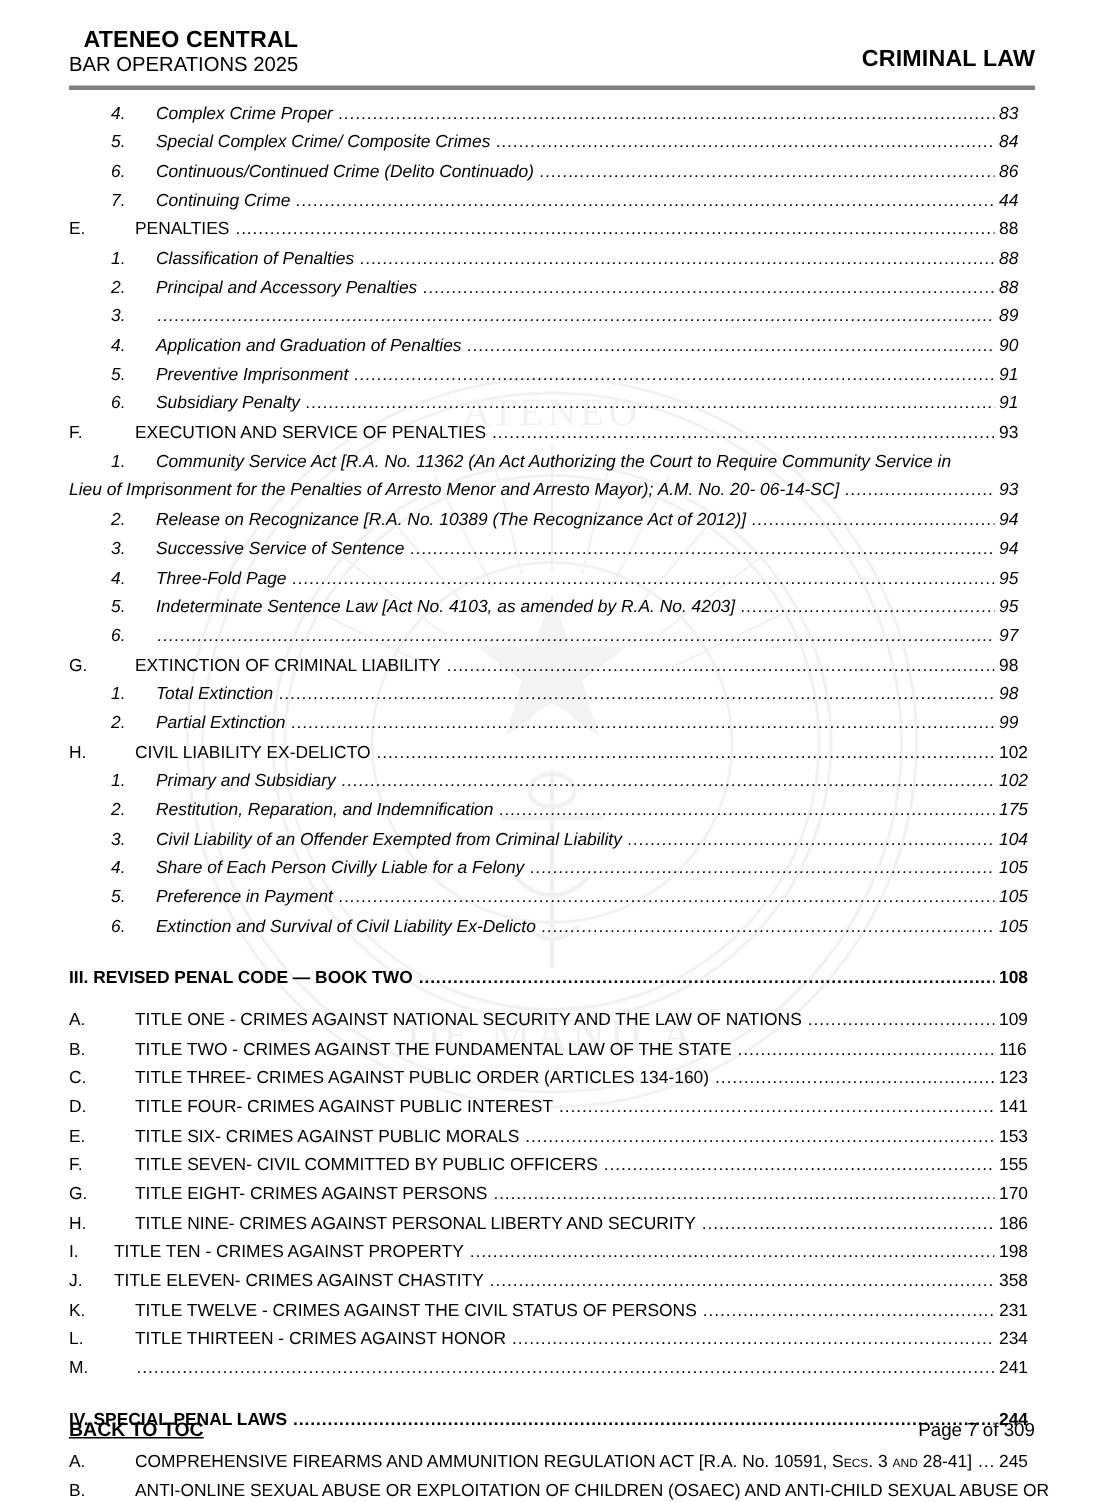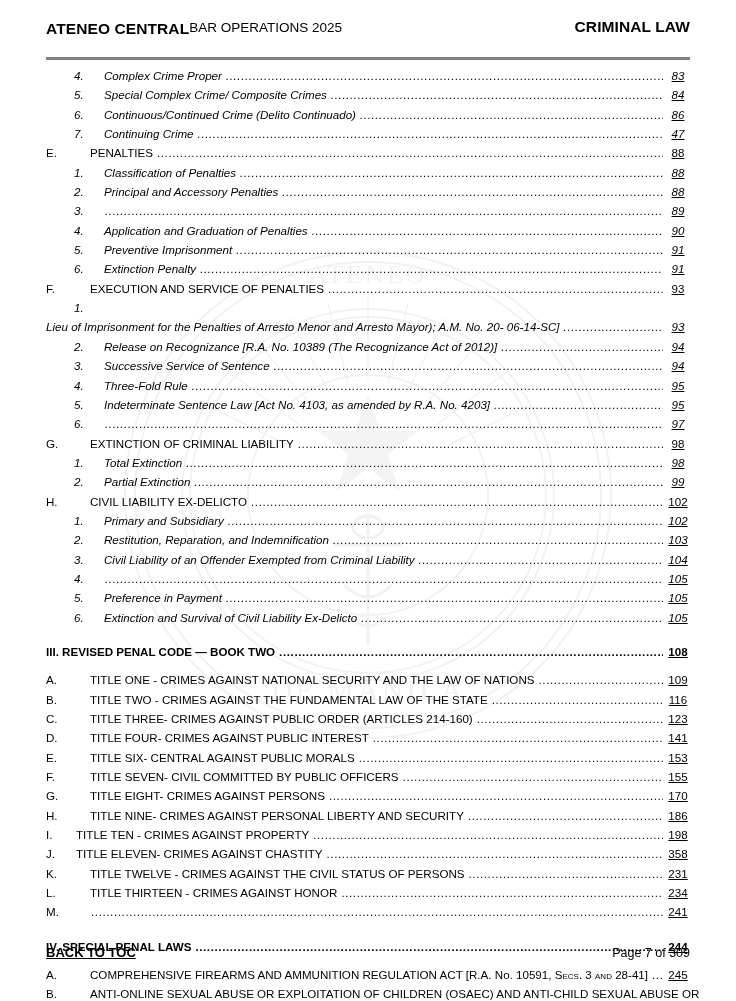--- a/index.html
+++ b/index.html
@@ -39,22 +39,23 @@
     width: 644px;
     z-index: 2;
   }
   .hdr-row {
     display: flex;
     align-items: flex-end;
     justify-content: space-between;
   }
   .hdr-left {
     display: flex;
-    flex-direction: row;
+    flex-direction: column;
     line-height: 1.12;
+    align-items: flex-end;
   }
   .hdr-org {
     font-size: 15.5px;
     font-weight: bold;
     letter-spacing: 0.1px;
   }
   .hdr-sub {
     font-size: 13.5px;
     font-weight: normal;
     letter-spacing: 0px;
@@ -108,24 +109,23 @@
     flex: 1 1 auto;
     overflow: hidden;
     white-space: nowrap;
     font-size: 11.6px;
     letter-spacing: 0.6px;
     margin: 0 1px;
     color: #000;
   }
   .pg {
     flex: 0 0 auto;
-    text-align: center;
+    text-align: left;
     min-width: 24px;
     padding-left: 2px;
-    text-decoration: underline;
   }
 
   
   .lvl-letter > .lbl { width: 44px; font-weight: normal; font-style: normal; }
   .lvl-letter { font-weight: normal; font-style: normal; }
   .lvl-letter .txt { font-style: normal; }
 
   .lvl-num > .lbl { width: 30px; margin-left: 28px; font-style: italic; }
   .lvl-num { font-style: italic; }
 
@@ -251,21 +251,21 @@
       <div class="toc-line lvl-num">
         <span class="lbl" style="width: 30px; margin-left: 28px; font-style: italic;">6.</span>
         <span class="txt">Continuous/Continued Crime (Delito Continuado)</span>
         <span class="dots">....................................................................................................................................................................................................................................</span>
         <span class="pg">86</span>
       </div>
       <div class="toc-line lvl-num">
         <span class="lbl" style="width: 30px; margin-left: 28px; font-style: italic;">7.</span>
         <span class="txt">Continuing Crime</span>
         <span class="dots">....................................................................................................................................................................................................................................</span>
-        <span class="pg">47</span>
+        <span class="pg">44</span>
       </div>
       <div class="toc-line lvl-letter">
         <span class="lbl" style="width: 44px;">E.</span>
         <span class="txt">PENALTIES</span>
         <span class="dots">....................................................................................................................................................................................................................................</span>
         <span class="pg">88</span>
       </div>
       <div class="toc-line lvl-num">
         <span class="lbl" style="width: 30px; margin-left: 28px; font-style: italic;">1.</span>
         <span class="txt">Classification of Penalties</span>
@@ -290,53 +290,54 @@
         <span class="pg">90</span>
       </div>
       <div class="toc-line lvl-num">
         <span class="lbl" style="width: 30px; margin-left: 28px; font-style: italic;">5.</span>
         <span class="txt">Preventive Imprisonment</span>
         <span class="dots">....................................................................................................................................................................................................................................</span>
         <span class="pg">91</span>
       </div>
       <div class="toc-line lvl-num">
         <span class="lbl" style="width: 30px; margin-left: 28px; font-style: italic;">6.</span>
-        <span class="txt">Extinction Penalty</span>
+        <span class="txt">Subsidiary Penalty</span>
         <span class="dots">....................................................................................................................................................................................................................................</span>
         <span class="pg">91</span>
       </div>
       <div class="toc-line lvl-letter">
         <span class="lbl" style="width: 44px;">F.</span>
         <span class="txt">EXECUTION AND SERVICE OF PENALTIES</span>
         <span class="dots">....................................................................................................................................................................................................................................</span>
         <span class="pg">93</span>
       </div>
       <div class="wrap-first lvl-num">
         <span class="lbl" style="width: 30px; margin-left: 28px; font-style: italic;">1.</span>
+        <span class="txt">Community Service Act [R.A. No. 11362 (An Act Authorizing the Court to Require Community Service in</span>
       </div>
       <div class="wrap-second lvl-num">
         <span class="txt">Lieu of Imprisonment for the Penalties of Arresto Menor and Arresto Mayor); A.M. No. 20- 06-14-SC]</span>
         <span class="dots">....................................................................................................................................................................................................................................</span>
         <span class="pg">93</span>
       </div>
       <div class="toc-line lvl-num">
         <span class="lbl" style="width: 30px; margin-left: 28px; font-style: italic;">2.</span>
         <span class="txt">Release on Recognizance [R.A. No. 10389 (The Recognizance Act of 2012)]</span>
         <span class="dots">....................................................................................................................................................................................................................................</span>
         <span class="pg">94</span>
       </div>
       <div class="toc-line lvl-num">
         <span class="lbl" style="width: 30px; margin-left: 28px; font-style: italic;">3.</span>
         <span class="txt">Successive Service of Sentence</span>
         <span class="dots">....................................................................................................................................................................................................................................</span>
         <span class="pg">94</span>
       </div>
       <div class="toc-line lvl-num">
         <span class="lbl" style="width: 30px; margin-left: 28px; font-style: italic;">4.</span>
-        <span class="txt">Three-Fold Rule</span>
+        <span class="txt">Three-Fold Page</span>
         <span class="dots">....................................................................................................................................................................................................................................</span>
         <span class="pg">95</span>
       </div>
       <div class="toc-line lvl-num">
         <span class="lbl" style="width: 30px; margin-left: 28px; font-style: italic;">5.</span>
         <span class="txt">Indeterminate Sentence Law [Act No. 4103, as amended by R.A. No. 4203]</span>
         <span class="dots">....................................................................................................................................................................................................................................</span>
         <span class="pg">95</span>
       </div>
       <div class="toc-line lvl-num">
@@ -371,30 +372,31 @@
       <div class="toc-line lvl-num">
         <span class="lbl" style="width: 30px; margin-left: 28px; font-style: italic;">1.</span>
         <span class="txt">Primary and Subsidiary</span>
         <span class="dots">....................................................................................................................................................................................................................................</span>
         <span class="pg">102</span>
       </div>
       <div class="toc-line lvl-num">
         <span class="lbl" style="width: 30px; margin-left: 28px; font-style: italic;">2.</span>
         <span class="txt">Restitution, Reparation, and Indemnification</span>
         <span class="dots">....................................................................................................................................................................................................................................</span>
-        <span class="pg">103</span>
+        <span class="pg">175</span>
       </div>
       <div class="toc-line lvl-num">
         <span class="lbl" style="width: 30px; margin-left: 28px; font-style: italic;">3.</span>
         <span class="txt">Civil Liability of an Offender Exempted from Criminal Liability</span>
         <span class="dots">....................................................................................................................................................................................................................................</span>
         <span class="pg">104</span>
       </div>
       <div class="toc-line lvl-num">
         <span class="lbl" style="width: 30px; margin-left: 28px; font-style: italic;">4.</span>
+        <span class="txt">Share of Each Person Civilly Liable for a Felony</span>
         <span class="dots">....................................................................................................................................................................................................................................</span>
         <span class="pg">105</span>
       </div>
       <div class="toc-line lvl-num">
         <span class="lbl" style="width: 30px; margin-left: 28px; font-style: italic;">5.</span>
         <span class="txt">Preference in Payment</span>
         <span class="dots">....................................................................................................................................................................................................................................</span>
         <span class="pg">105</span>
       </div>
       <div class="toc-line lvl-num">
@@ -417,33 +419,33 @@
         <span class="pg">109</span>
       </div>
       <div class="toc-line lvl-letter">
         <span class="lbl" style="width: 44px;">B.</span>
         <span class="txt">TITLE TWO - CRIMES AGAINST THE FUNDAMENTAL LAW OF THE STATE</span>
         <span class="dots">....................................................................................................................................................................................................................................</span>
         <span class="pg">116</span>
       </div>
       <div class="toc-line lvl-letter">
         <span class="lbl" style="width: 44px;">C.</span>
-        <span class="txt">TITLE THREE- CRIMES AGAINST PUBLIC ORDER (ARTICLES 214-160)</span>
+        <span class="txt">TITLE THREE- CRIMES AGAINST PUBLIC ORDER (ARTICLES 134-160)</span>
         <span class="dots">....................................................................................................................................................................................................................................</span>
         <span class="pg">123</span>
       </div>
       <div class="toc-line lvl-letter">
         <span class="lbl" style="width: 44px;">D.</span>
         <span class="txt">TITLE FOUR- CRIMES AGAINST PUBLIC INTEREST</span>
         <span class="dots">....................................................................................................................................................................................................................................</span>
         <span class="pg">141</span>
       </div>
       <div class="toc-line lvl-letter">
         <span class="lbl" style="width: 44px;">E.</span>
-        <span class="txt">TITLE SIX- CENTRAL AGAINST PUBLIC MORALS</span>
+        <span class="txt">TITLE SIX- CRIMES AGAINST PUBLIC MORALS</span>
         <span class="dots">....................................................................................................................................................................................................................................</span>
         <span class="pg">153</span>
       </div>
       <div class="toc-line lvl-letter">
         <span class="lbl" style="width: 44px;">F.</span>
         <span class="txt">TITLE SEVEN- CIVIL COMMITTED BY PUBLIC OFFICERS</span>
         <span class="dots">....................................................................................................................................................................................................................................</span>
         <span class="pg">155</span>
       </div>
       <div class="toc-line lvl-letter">

